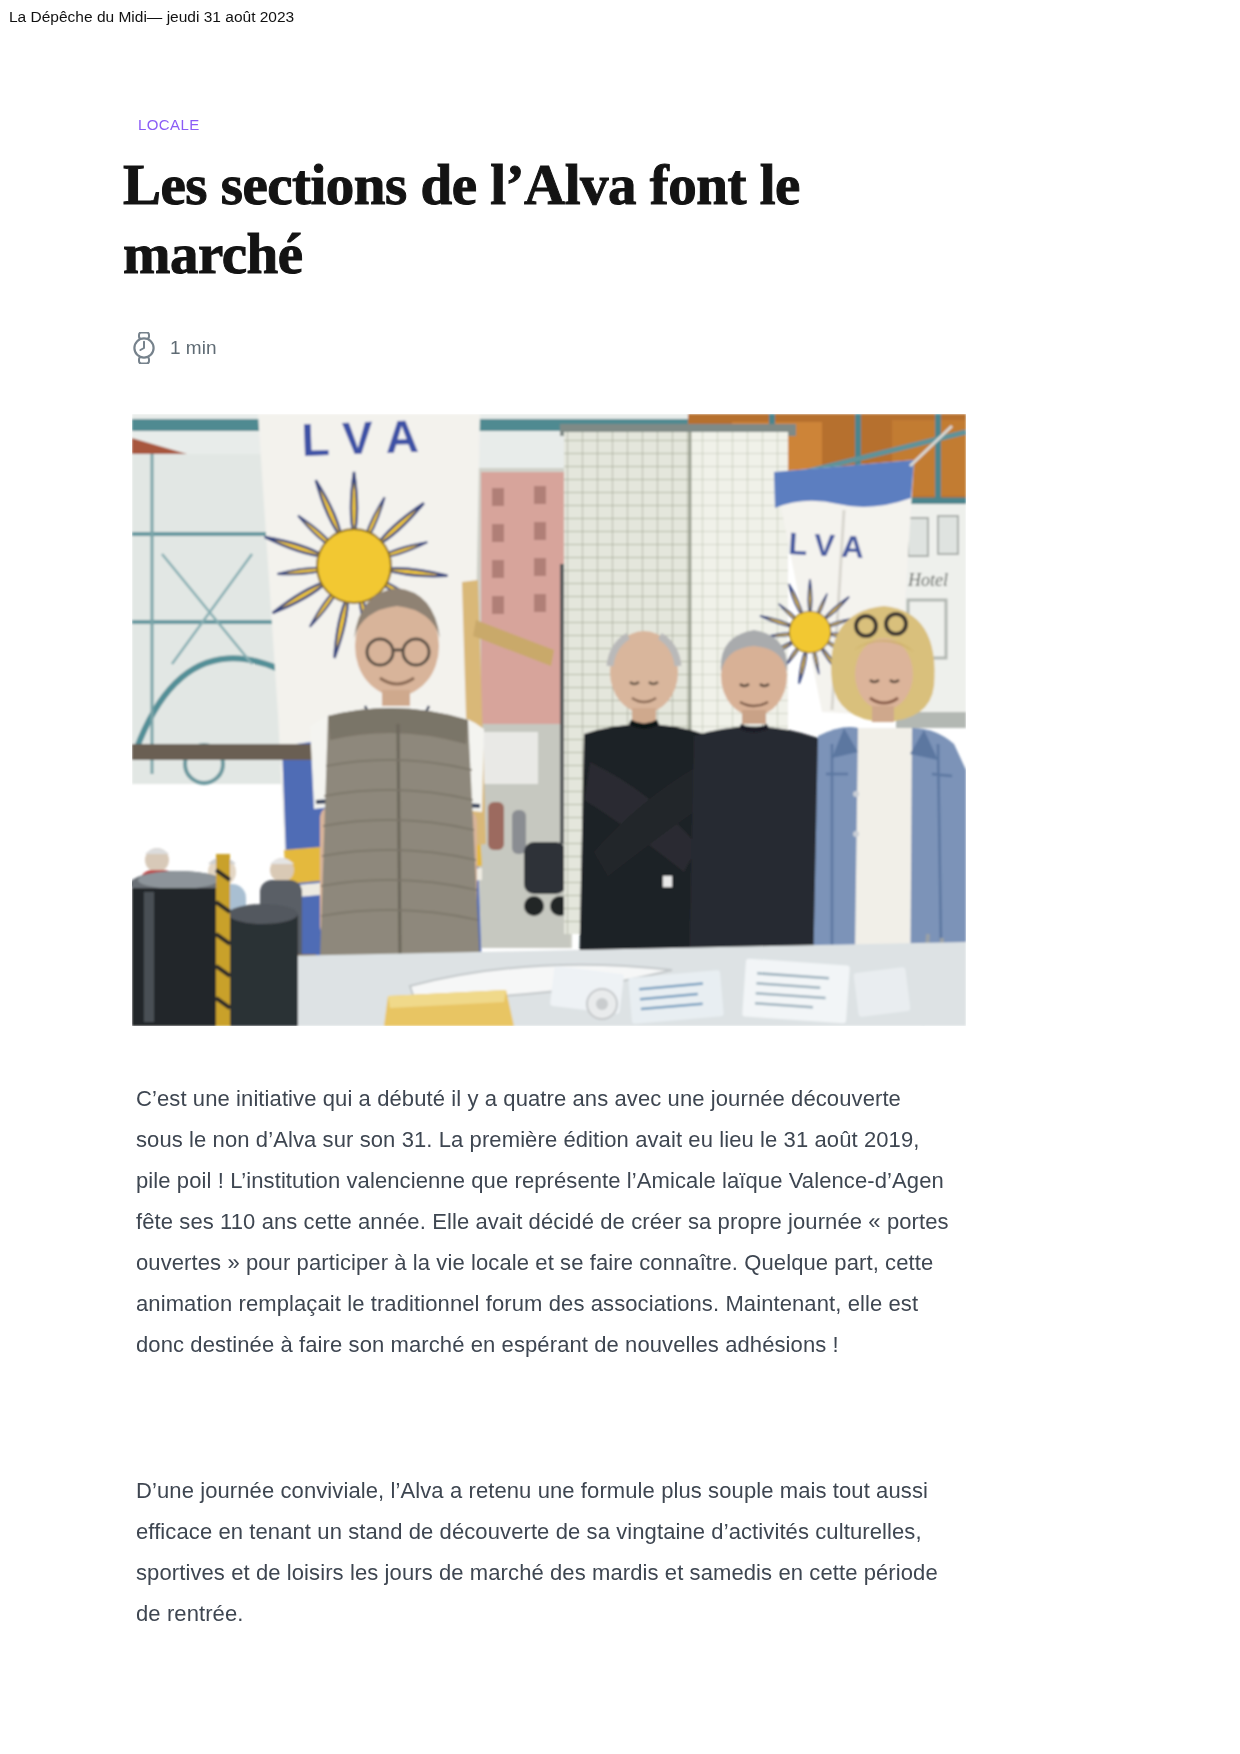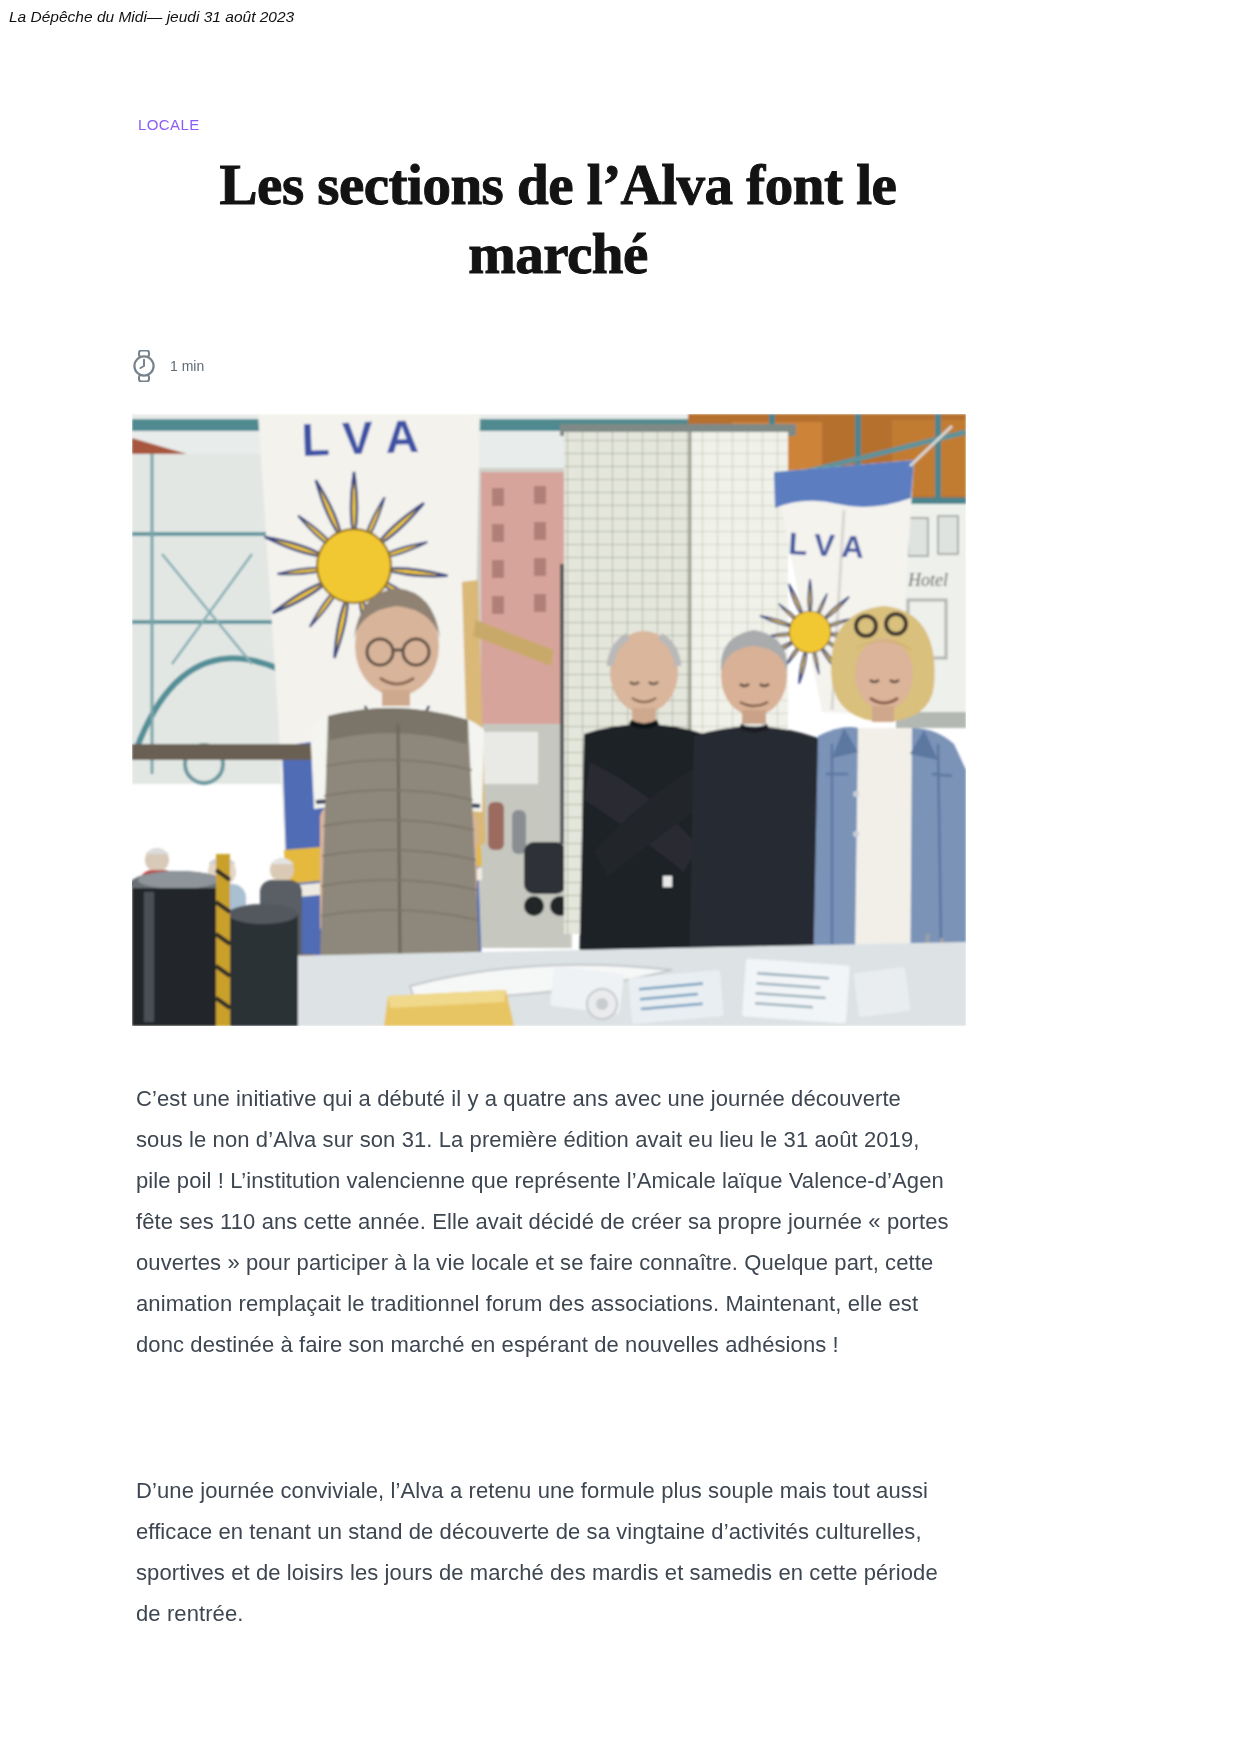--- a/index.html
+++ b/index.html
@@ -1,24 +1,24 @@
 <!DOCTYPE html>
 <html lang="fr"><head>
 <meta charset="utf-8">
 <style>
   html,body{margin:0;padding:0;background:#ffffff;}
   .page{position:relative;width:1240px;height:1754px;background:#ffffff;overflow:hidden;
         font-family:"Liberation Sans",sans-serif;}
-  .masthead{position:absolute;left:9px;top:8px;font-size:15.5px;color:#111111;font-style:italic;}
+  .masthead{position:absolute;left:9px;top:8px;font-size:15.5px;color:#111111;}
   .category{position:absolute;left:138px;top:116px;font-size:15px;letter-spacing:.4px;color:#8b5cf6;}
   .title{position:absolute;left:123px;top:150px;width:870px;margin:0;
          font-family:"Liberation Serif",serif;font-weight:700;font-size:57px;line-height:69px;
-         color:#131313;letter-spacing:-.5px;text-align:center;-webkit-text-stroke:1px #131313;}
-  .meta{position:absolute;left:131px;top:350px;display:flex;align-items:center;gap:13px;
-        color:#5f6b74;font-size:14px;text-align:center;}
+         color:#131313;letter-spacing:-.5px;-webkit-text-stroke:1px #131313;}
+  .meta{position:absolute;left:131px;top:332px;display:flex;align-items:center;gap:13px;
+        color:#5f6b74;font-size:19px;text-align:center;}
   .meta svg{display:block;}
   .photo{position:absolute;left:132px;top:414px;width:834px;height:612px;overflow:hidden;}
   .body-copy{position:absolute;left:136px;width:816px;margin:0;
              font-size:22px;line-height:41px;letter-spacing:.1px;color:#3e4651;}
   .p1{top:1078px;}
   .p2{top:1470px;}
   .scene-text{font-family:"Liberation Sans",sans-serif;font-weight:bold;}
   .hotel{font-family:"Liberation Serif",serif;font-style:italic;}
 </style>
 </head>

